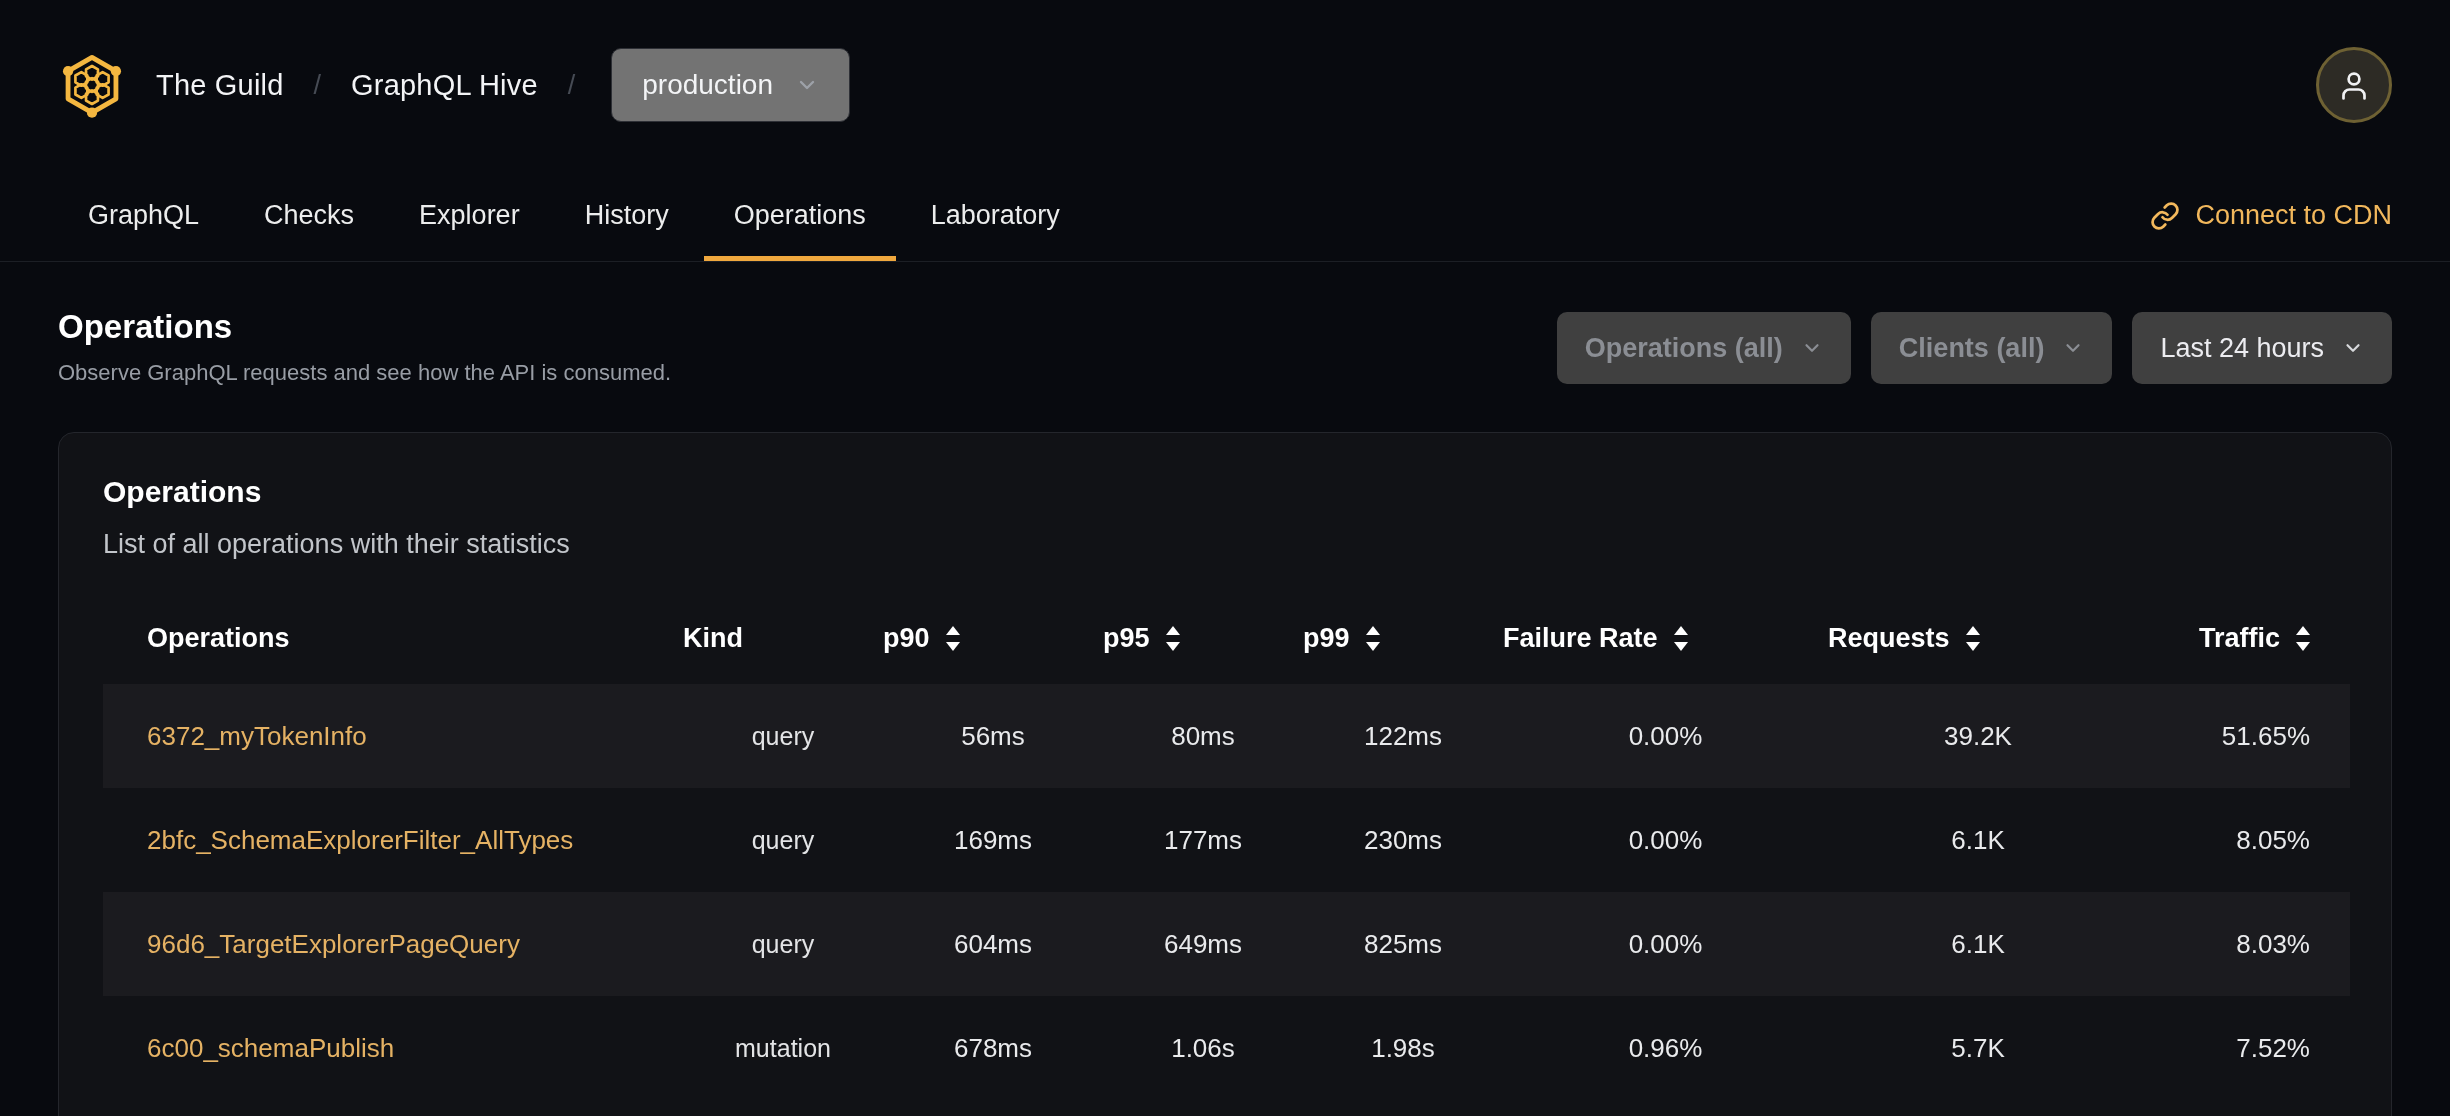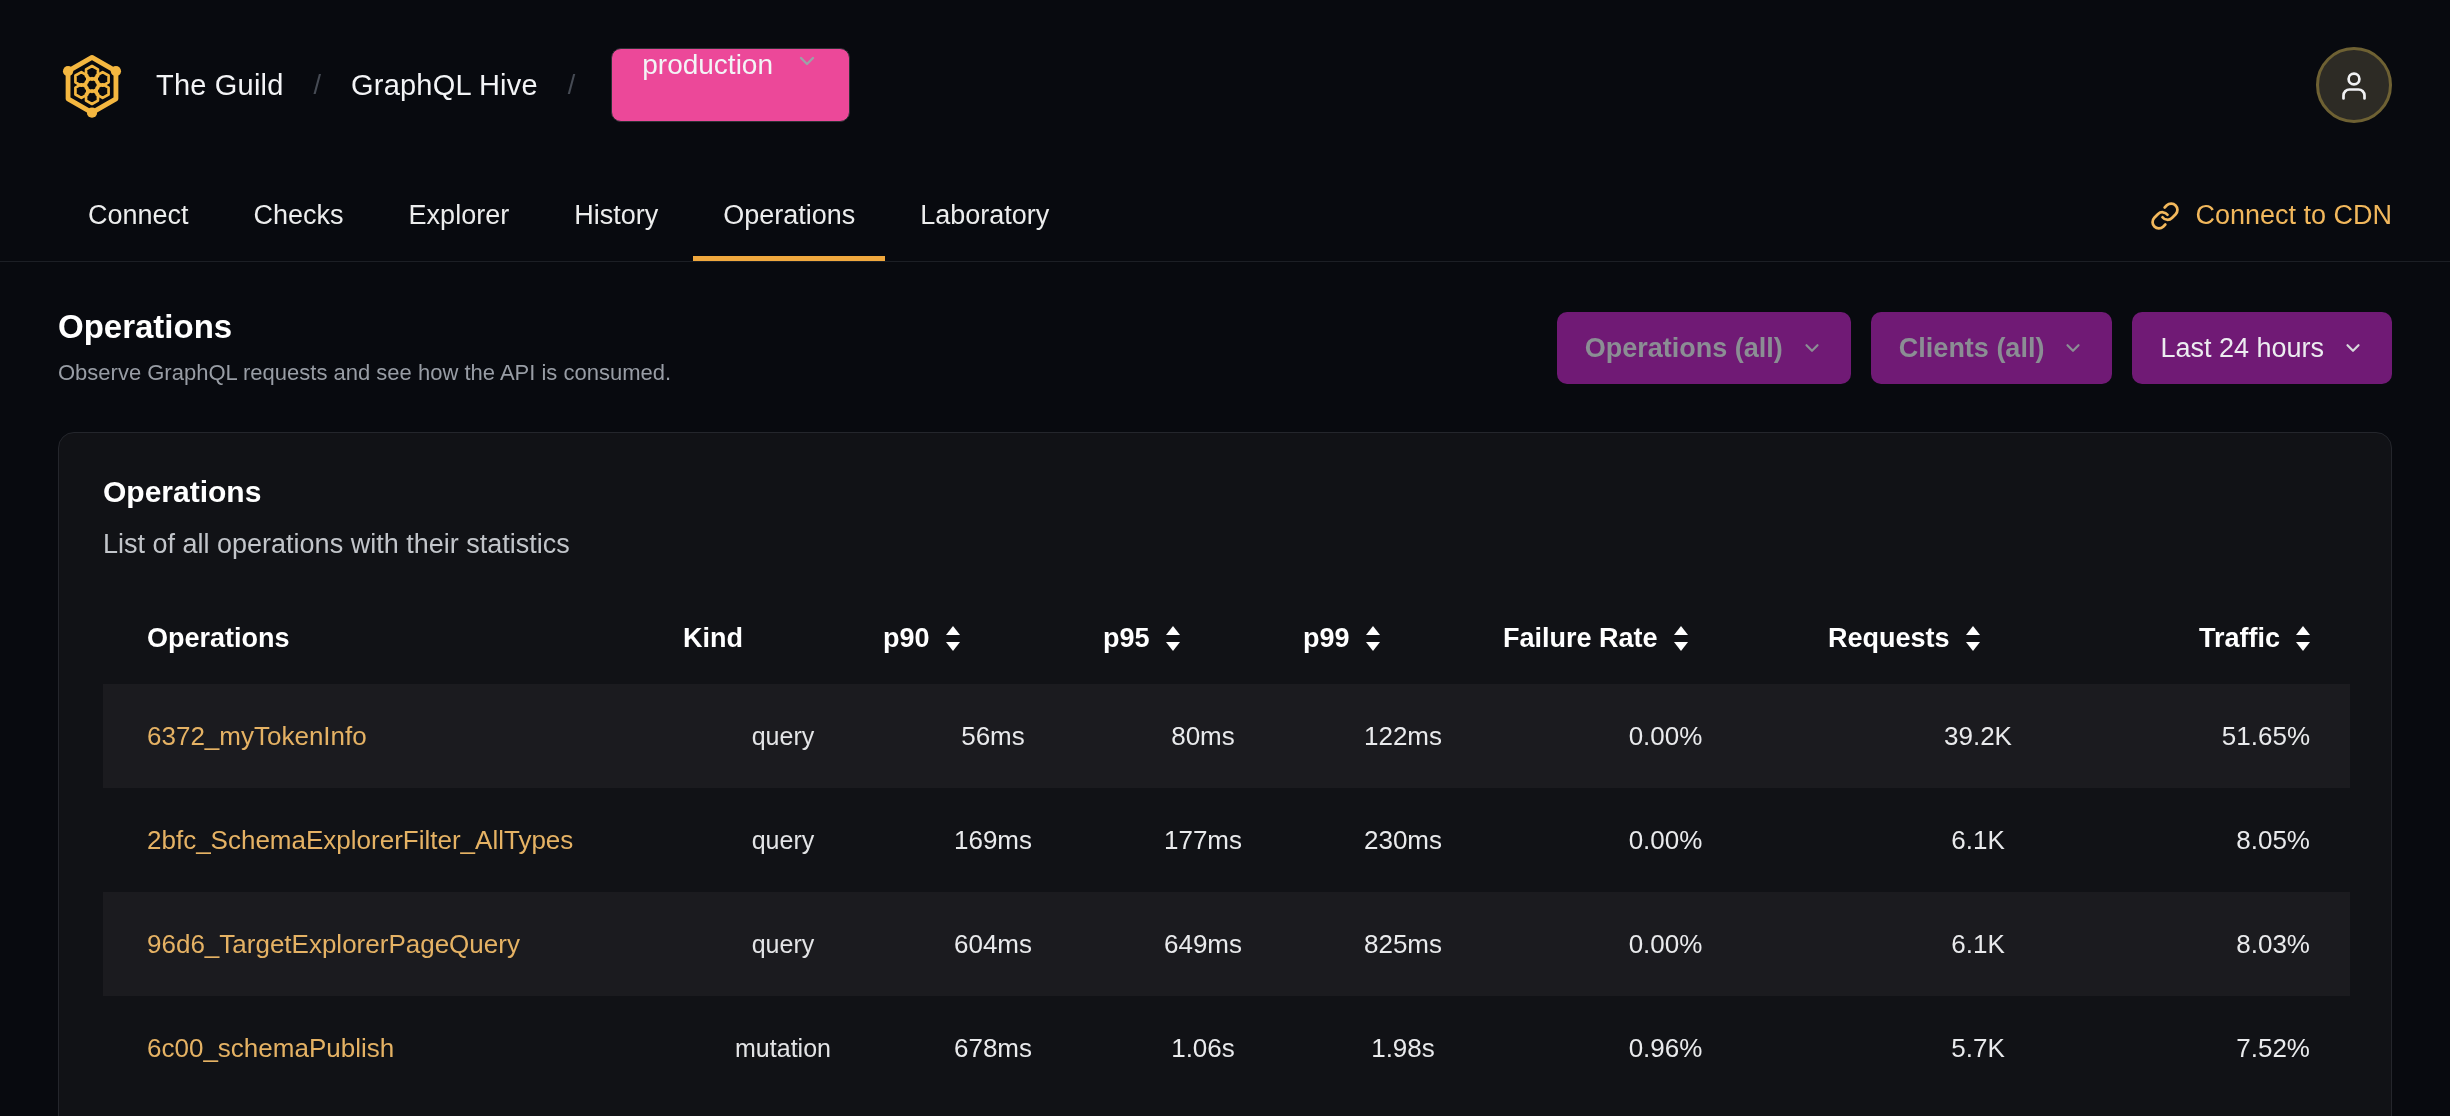--- a/index.html
+++ b/index.html
@@ -11,22 +11,22 @@
     overflow:hidden;
   }
 
   
   .topbar { height:170px; display:flex; align-items:center; padding:0 58px; }
   .crumbs { display:flex; align-items:center; gap:30px; }
   .crumb { font-size:29px; font-weight:500; color:#f3f4f6; letter-spacing:.2px; }
   .crumb-sep { font-size:27px; color:#464b54; }
   .org-select {
     margin-left:6px; height:74px; padding:0 30px;
-    background:#ec4899; border:1px solid #2e3036; border-radius:10px;
-    display:flex; gap:22px;
+    background:#737373; border:1px solid #2e3036; border-radius:10px;
+    display:flex; align-items:center; gap:22px;
     font-size:28px; color:#f3f4f6; cursor:pointer;
   }
   .chev { display:inline-flex; }
   .avatar {
     margin-left:auto; width:76px; height:76px; border-radius:50%;
     background:#2d2b25; border:3px solid #6e6133;
     display:flex; align-items:center; justify-content:center; cursor:pointer;
   }
 
   
@@ -38,21 +38,21 @@
   }
   .tab.active { border-bottom-color:#f0a83e; }
   .cdn-link { margin-left:auto; display:flex; align-items:center; gap:15px; color:#f2b85c; font-size:27px; cursor:pointer; }
 
   
   .page-head { display:flex; align-items:flex-start; justify-content:space-between; padding:46px 58px 0; }
   .page-title { font-size:33px; font-weight:700; color:#ffffff; }
   .page-sub { font-size:22px; color:#989da5; margin-top:14px; }
   .filters { display:flex; gap:20px; margin-top:4px; }
   .filter-btn {
-    height:72px; padding:0 28px; border-radius:10px; background:#701a75;
+    height:72px; padding:0 28px; border-radius:10px; background:#404040;
     display:flex; align-items:center; gap:18px; font-size:27px; color:#ececf0;
     cursor:pointer; white-space:nowrap;
   }
   .filter-btn.muted { color:#8b8e94; font-weight:600; }
 
   
   .card {
     margin:46px 58px 0; background:#111216; border:1px solid #24262c;
     border-radius:16px; padding:42px 44px 60px; height:900px;
   }
@@ -114,21 +114,21 @@
     <span style="display:inline-flex;">
       <svg width="36" height="36" viewBox="0 0 24 24" fill="none" stroke="#f0f1f3" stroke-width="1.8" stroke-linecap="round" stroke-linejoin="round">
         <path d="M19 21v-2a4 4 0 0 0-4-4H9a4 4 0 0 0-4 4v2"></path>
           <circle cx="12" cy="8" r="3.6"></circle>
       </svg>
     </span>
   </div>
 </div>
 
 <div class="navbar">
-  <div class="tab">Connect</div>
+  <div class="tab">GraphQL</div>
   <div class="tab">Checks</div>
   <div class="tab">Explorer</div>
   <div class="tab">History</div>
   <div class="tab active">Operations</div>
   <div class="tab">Laboratory</div>
   <div class="cdn-link">
     <span style="display:inline-flex;">
       <svg width="30" height="30" viewBox="0 0 24 24" fill="none" stroke="#f2b85c" stroke-width="2.2" stroke-linecap="round" stroke-linejoin="round">
         <path d="M10 13a5 5 0 0 0 7.54.54l3-3a5 5 0 0 0-7.07-7.07l-1.72 1.71"></path>
         <path d="M14 11a5 5 0 0 0-7.54-.54l-3 3a5 5 0 0 0 7.07 7.07l1.71-1.71"></path>

